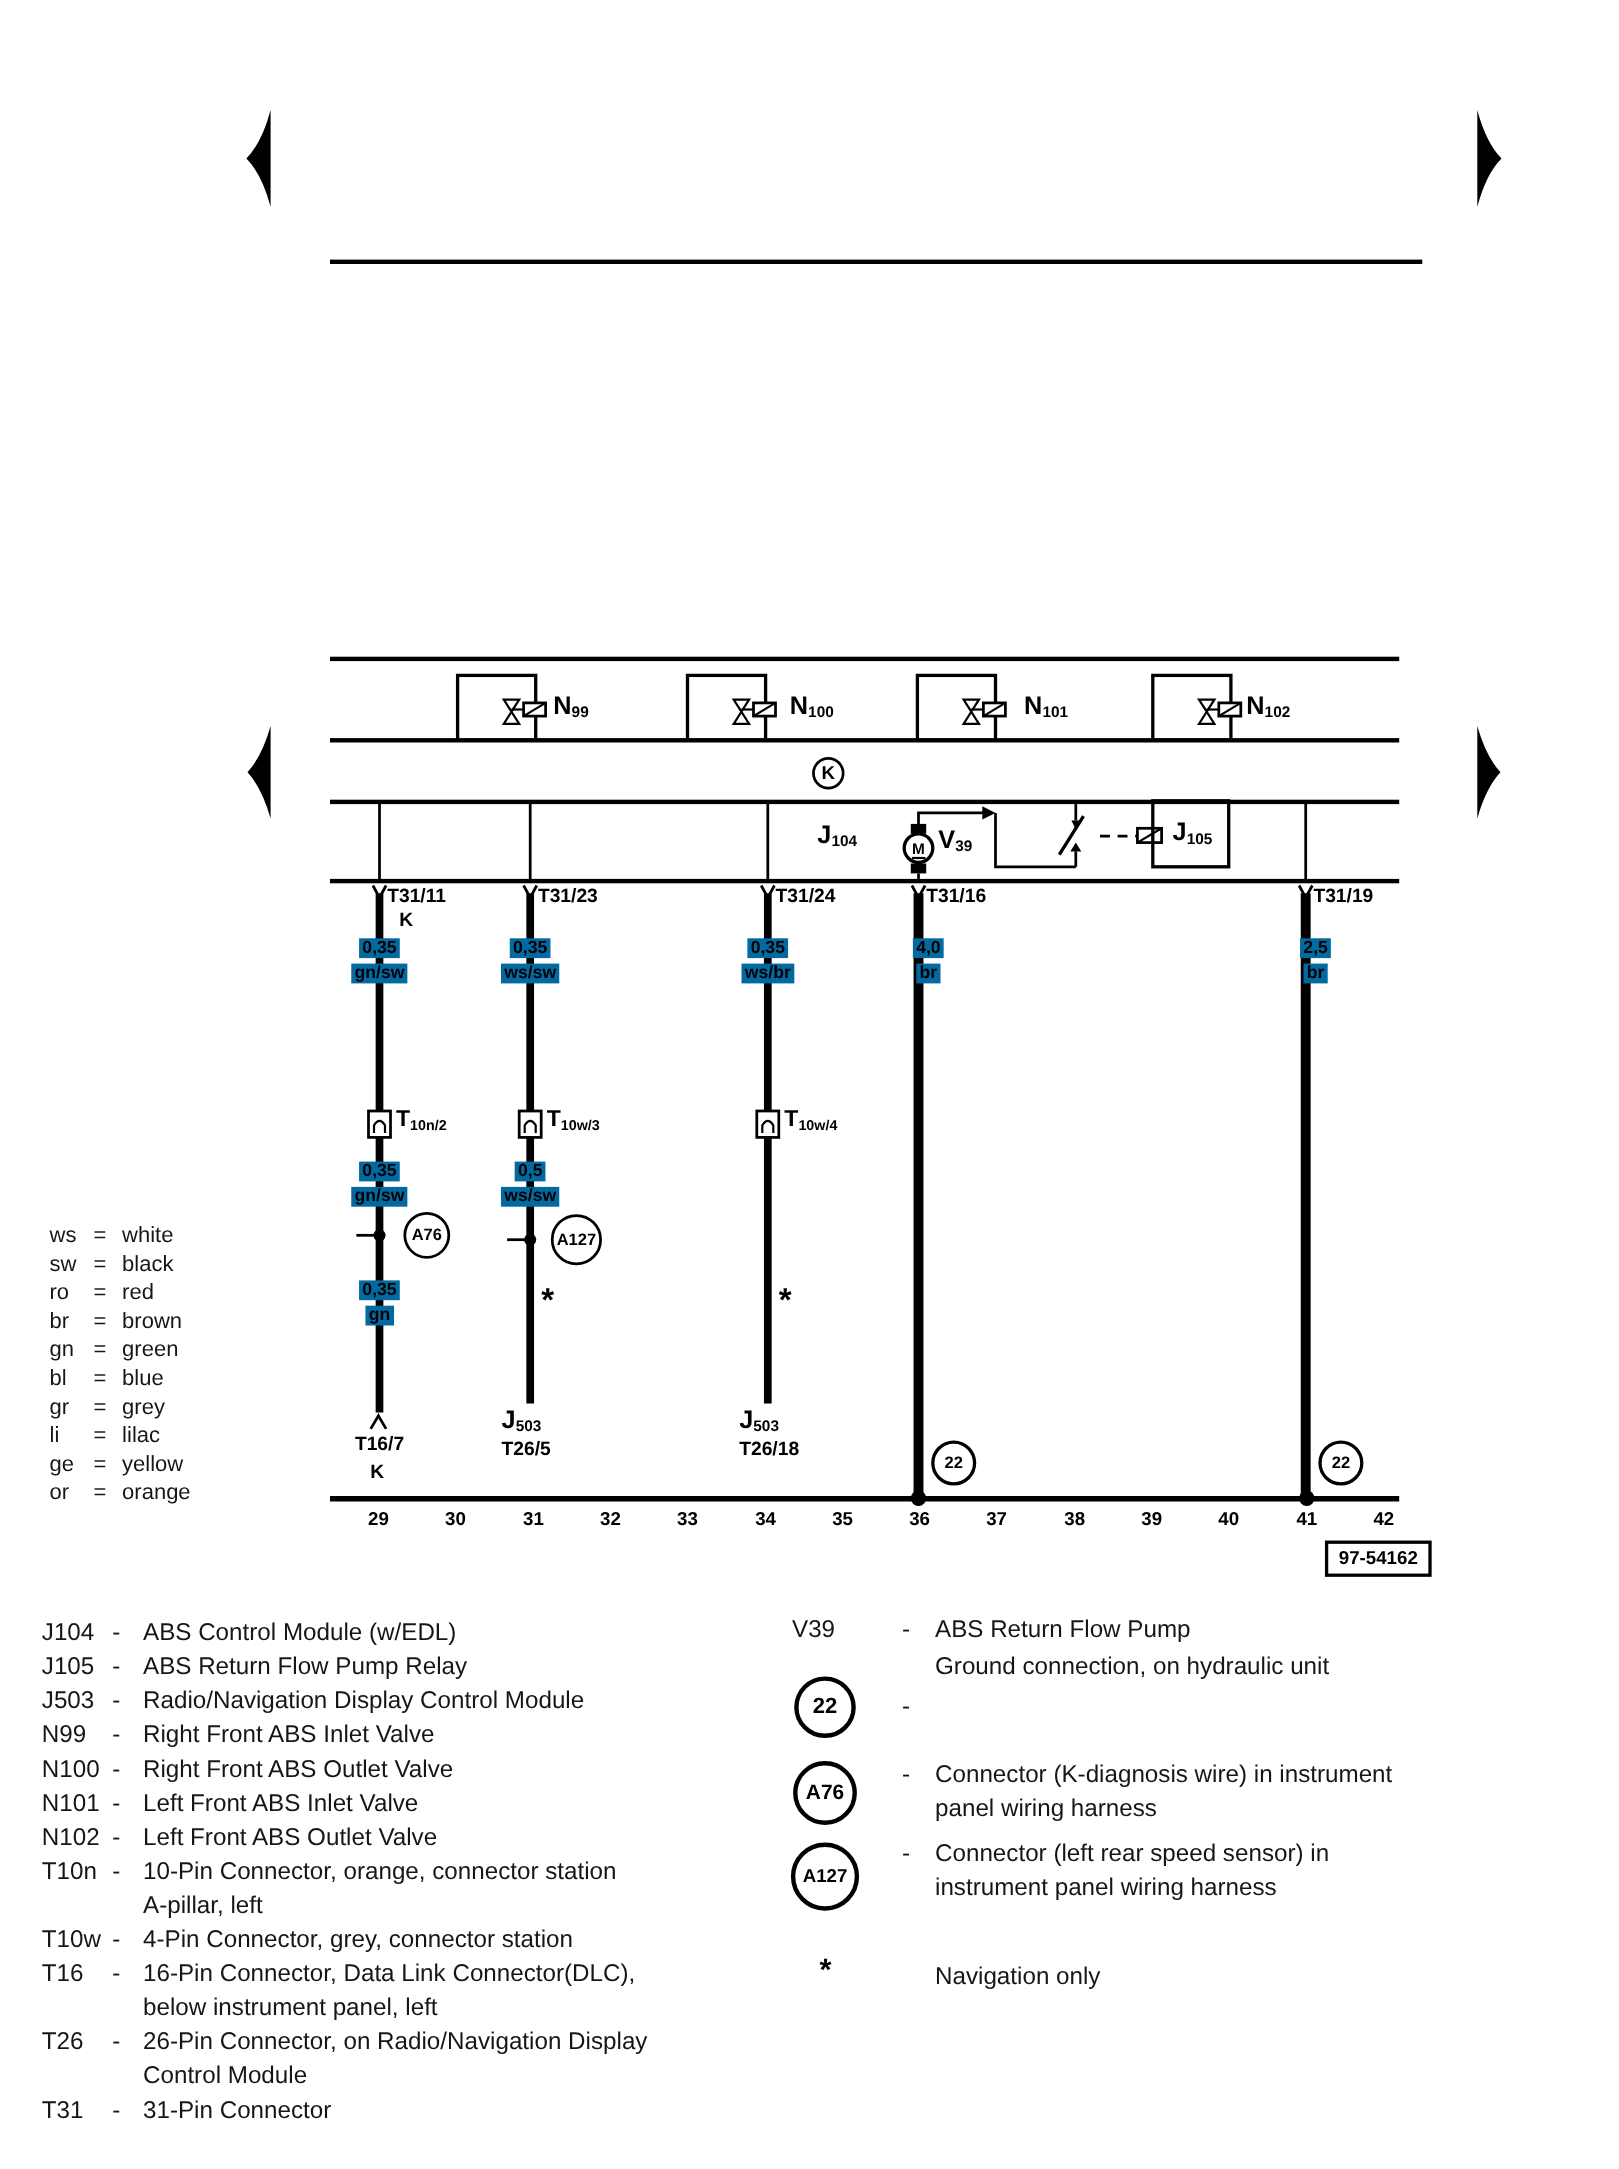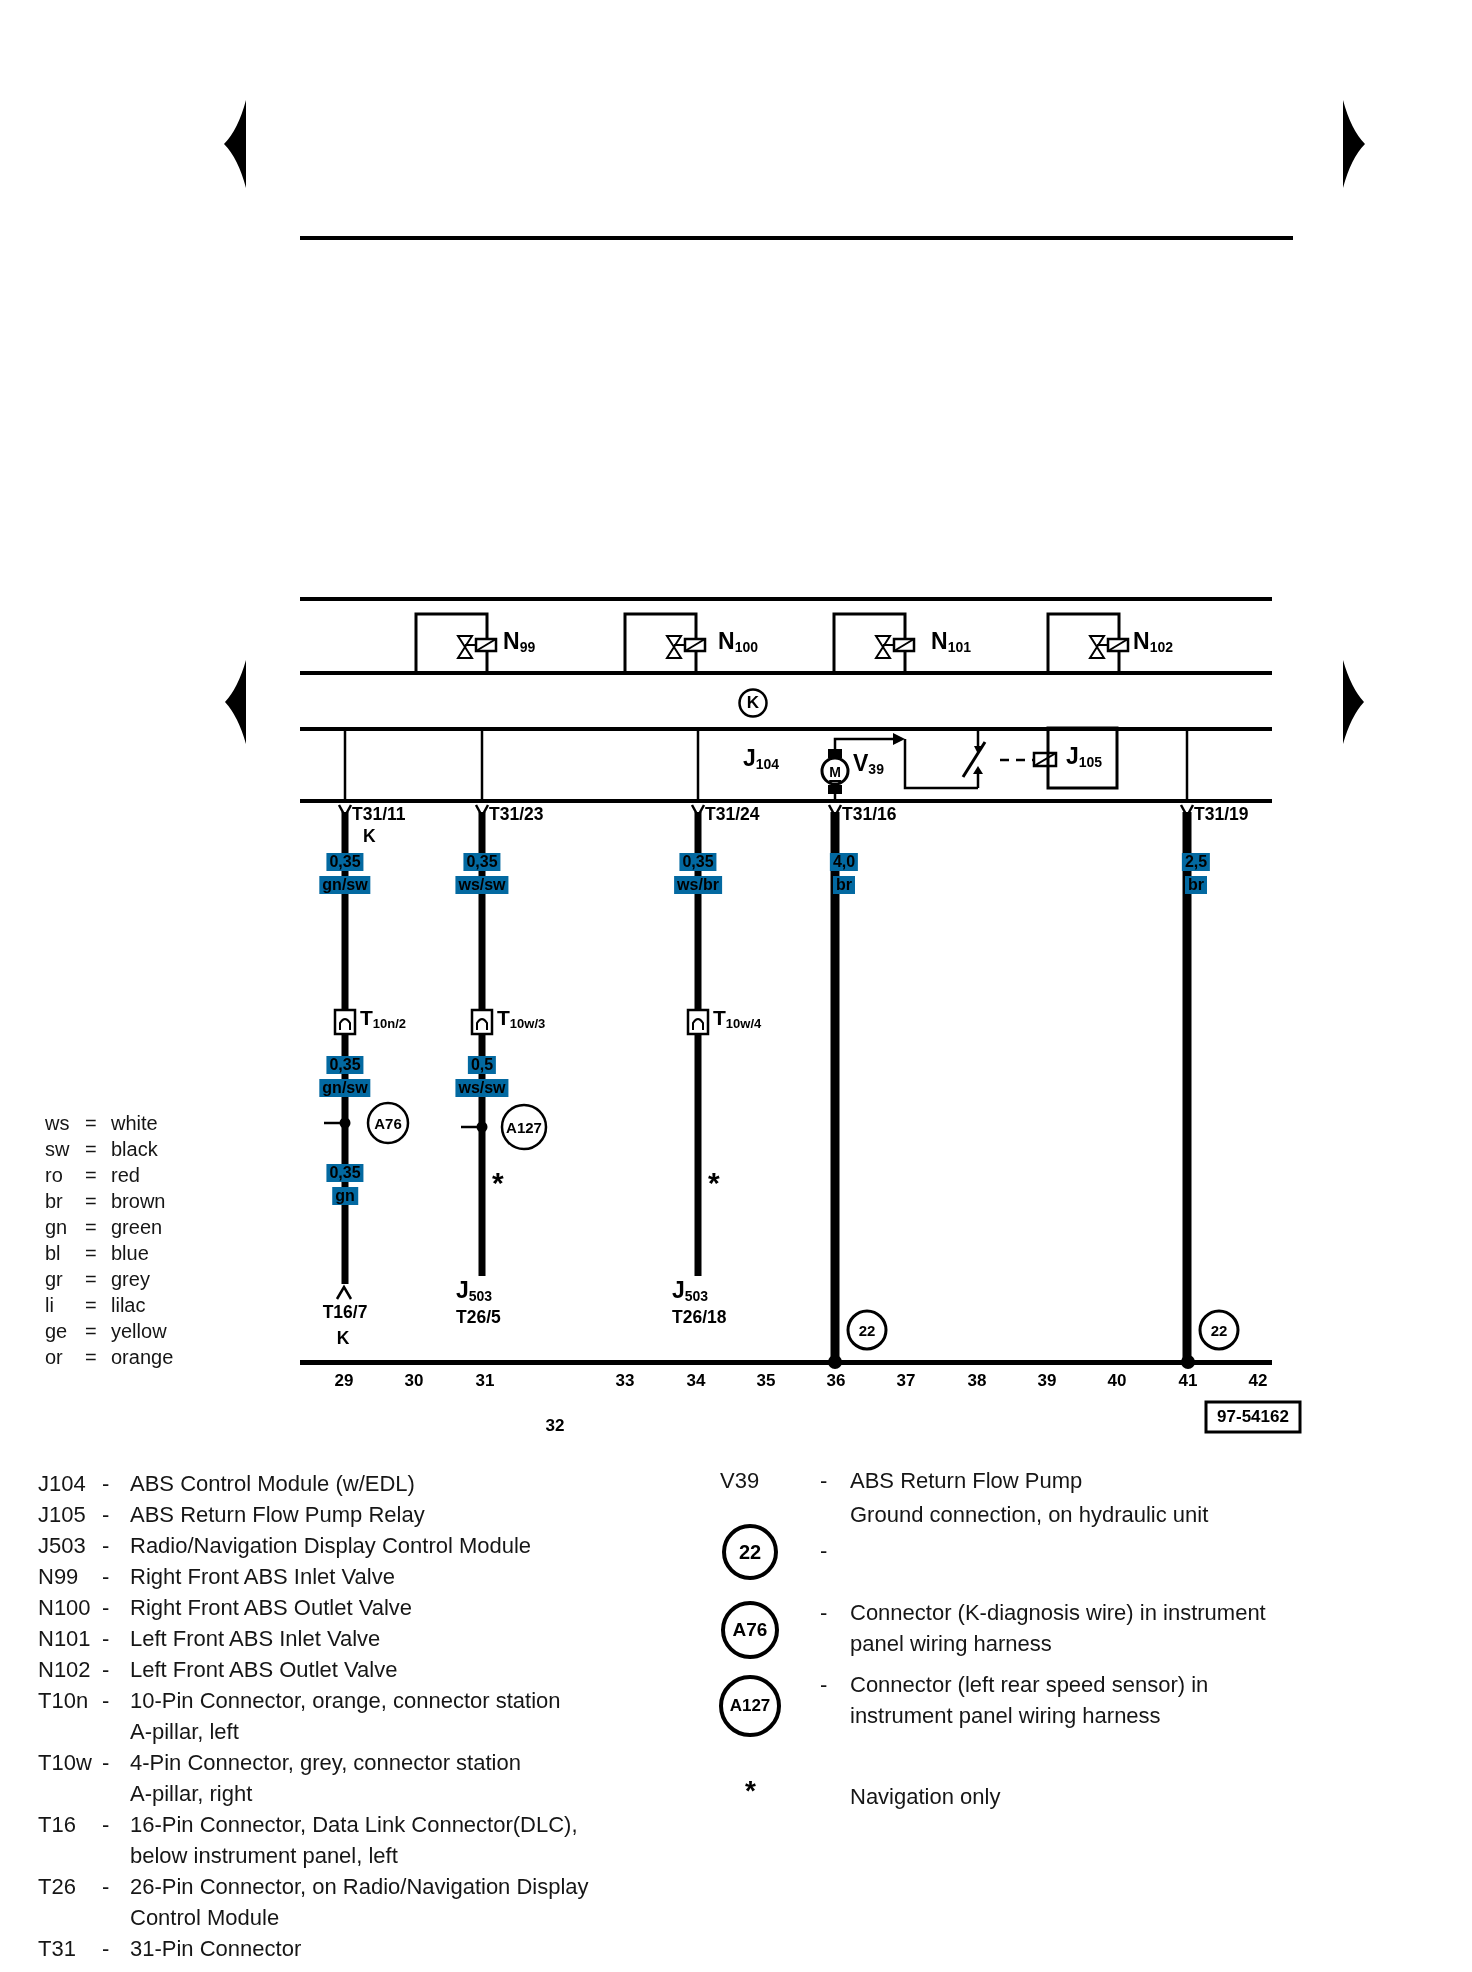--- a/index.html
+++ b/index.html
@@ -221,21 +221,21 @@
 
   <div class="lbl pin" style="left:1194px;top:805px;">T31/19</div>
   <div class="lbl gauge" style="left:1196px;top:853px;">2,5</div>
   <div class="lbl gauge" style="left:1196px;top:876px;">br</div>
   <div class="circtext" style="left:1219px;top:1330px;font-size:15px;">22</div>
 
   <div>
     <div class="lbl trk" style="left:344px;top:1372px;">29</div>
     <div class="lbl trk" style="left:414px;top:1372px;">30</div>
     <div class="lbl trk" style="left:485px;top:1372px;">31</div>
-    <div class="lbl trk" style="left:555px;top:1372px;margin-top:45px;">32</div>
+    <div class="lbl trk" style="left:555px;top:1372px;">32</div>
     <div class="lbl trk" style="left:625px;top:1372px;">33</div>
     <div class="lbl trk" style="left:696px;top:1372px;">34</div>
     <div class="lbl trk" style="left:766px;top:1372px;">35</div>
     <div class="lbl trk" style="left:836px;top:1372px;">36</div>
     <div class="lbl trk" style="left:906px;top:1372px;">37</div>
     <div class="lbl trk" style="left:977px;top:1372px;">38</div>
     <div class="lbl trk" style="left:1047px;top:1372px;">39</div>
     <div class="lbl trk" style="left:1117px;top:1372px;">40</div>
     <div class="lbl trk" style="left:1188px;top:1372px;">41</div>
     <div class="lbl trk" style="left:1258px;top:1372px;">42</div>
@@ -258,21 +258,21 @@
 
   <div class="legend-left">
     <div><span class="code">J104</span><span class="dash">-</span><span>ABS Control Module (w/EDL)</span></div>
     <div><span class="code">J105</span><span class="dash">-</span><span>ABS Return Flow Pump Relay</span></div>
     <div><span class="code">J503</span><span class="dash">-</span><span>Radio/Navigation Display Control Module</span></div>
     <div><span class="code">N99</span><span class="dash">-</span><span>Right Front ABS Inlet Valve</span></div>
     <div><span class="code">N100</span><span class="dash">-</span><span>Right Front ABS Outlet Valve</span></div>
     <div><span class="code">N101</span><span class="dash">-</span><span>Left Front ABS Inlet Valve</span></div>
     <div><span class="code">N102</span><span class="dash">-</span><span>Left Front ABS Outlet Valve</span></div>
     <div><span class="code">T10n</span><span class="dash">-</span><span>10-Pin Connector, orange, connector station</span><div class="l2">A-pillar, left</div></div>
-    <div><span class="code">T10w</span><span class="dash">-</span><span>4-Pin Connector, grey, connector station</span><div class="l2">A-pillar, right</div></div>
+    <div><span class="code">T10w</span><span class="dash">-</span><span>4-Pin Connector, grey, connector station</span></div>
     <div><span class="code">T16</span><span class="dash">-</span><span>16-Pin Connector, Data Link Connector(DLC),</span><div class="l2">below instrument panel, left</div></div>
     <div><span class="code">T26</span><span class="dash">-</span><span>26-Pin Connector, on Radio/Navigation Display</span><div class="l2">Control Module</div></div>
     <div><span class="code">T31</span><span class="dash">-</span><span>31-Pin Connector</span></div>
   </div>
 
   <div>
     <div class="lr-text" style="left:720px;top:1468px;">V39</div>
     <div class="lr-dash" style="left:820px;top:1468px;">-</div>
     <div class="lr-text" style="left:850px;top:1468px;">ABS Return Flow Pump</div>
 

